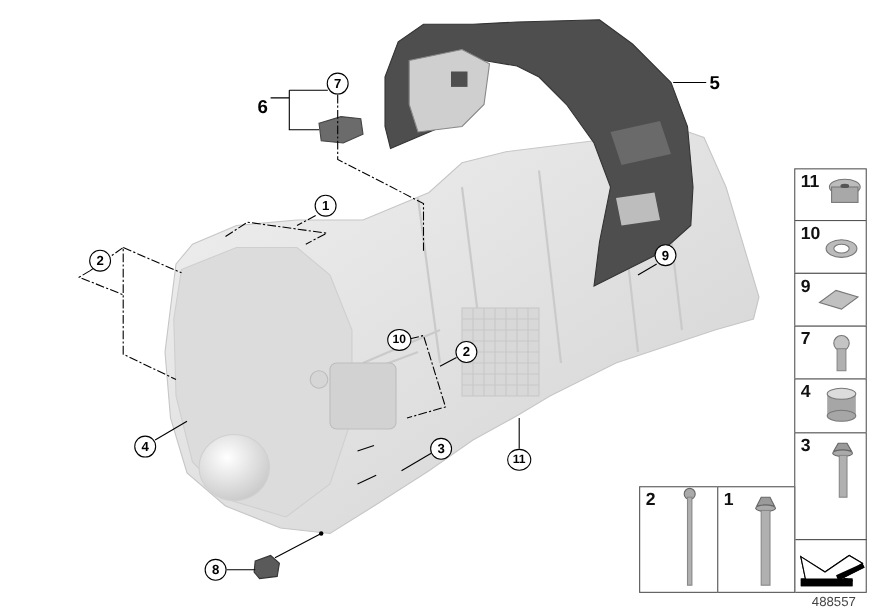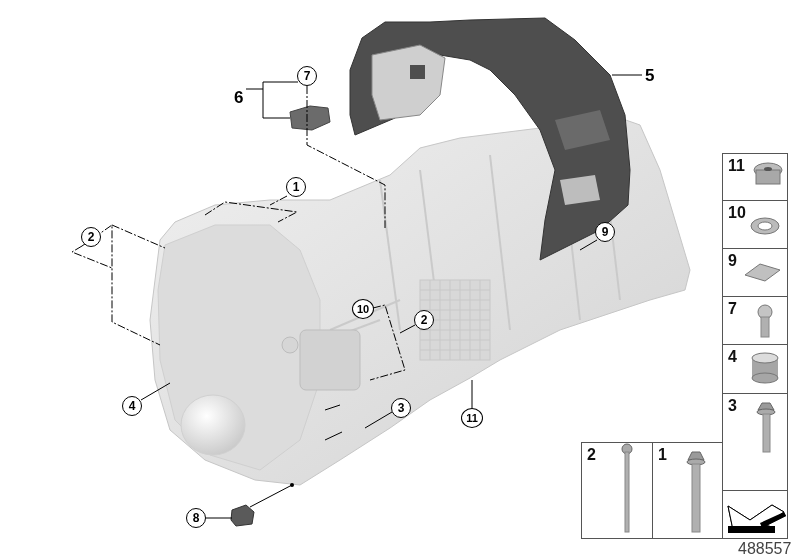--- a/index.html
+++ b/index.html
@@ -2,21 +2,21 @@
 <html><head>
 <meta charset="utf-8">
 <style>
   html, body { margin:0; padding:0; background:#fff; }
   body { width:800px; height:560px; position:relative; overflow:hidden; font-family:"Liberation Sans", sans-serif; }
   #diagram { position:absolute; left:0; top:0; width:800px; height:560px; }
   .callout { position:absolute; width:20px; height:20px; border:1.5px solid #000; border-radius:50%; background:#fff; display:flex; align-items:center; justify-content:center; font-weight:bold; font-size:12px; color:#000; box-sizing:border-box; cursor:pointer; }
   .plain-label { position:absolute; font-weight:bold; font-size:17px; color:#000; }
   .cell { position:absolute; border:1px solid #555; box-sizing:border-box; background:#fff; }
   .cell-num { position:absolute; left:5px; top:3px; font-weight:bold; font-size:16px; color:#111; }
-  .doc-id { position:absolute; left:738px; top:540px; font-size:16px; color:#444; }
+  .doc-id { position:absolute; left:738px; top:540px; font-size:12px; color:#444; }
 </style>
 </head>
 <body>
 
 <div id="diagram">
   <svg width="800" height="560" viewBox="0 0 800 560">
     <defs>
       <linearGradient id="hg" x1="0" y1="0" x2="1" y2="1">
         <stop offset="0" stop-color="#f0f0f0"></stop>
         <stop offset="1" stop-color="#d2d2d2"></stop>

